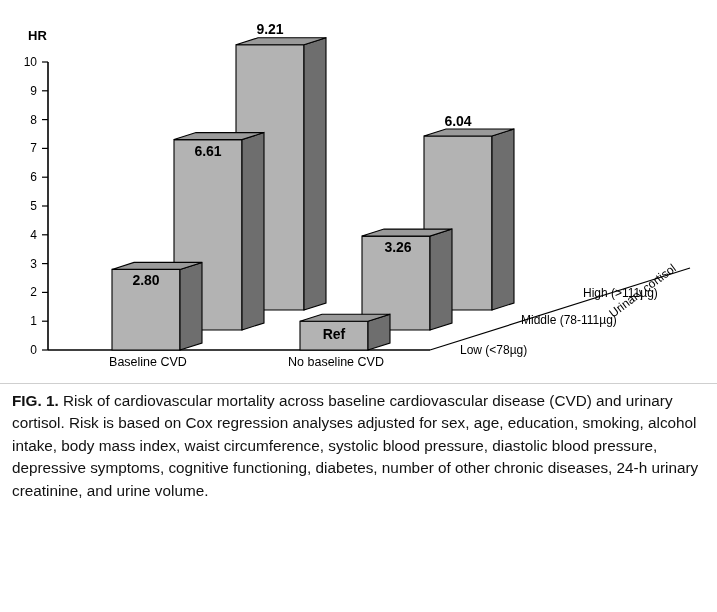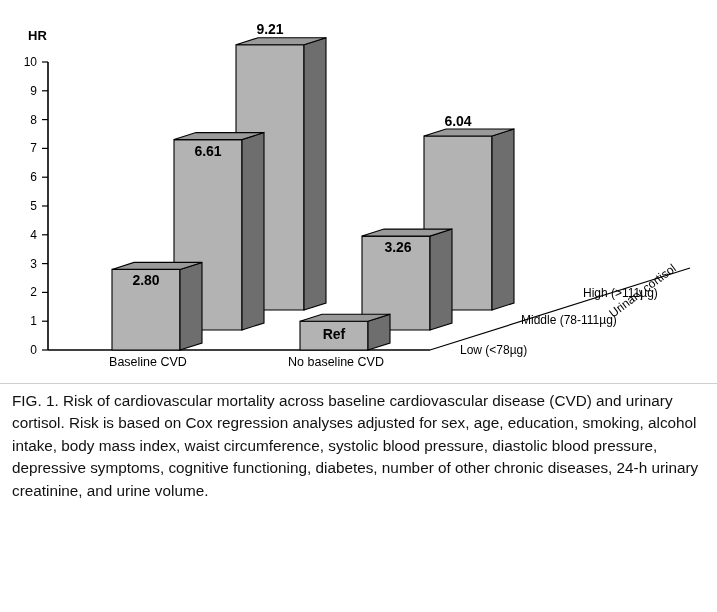--- a/index.html
+++ b/index.html
@@ -12,21 +12,21 @@
 
   .axis-label{font-weight:bold;font-size:13px;}
   .ytick{font-size:12px;}
   .cat-label{font-size:12.5px;}
   .depth-label{font-size:12px;}
   .bar-value{font-weight:bold;font-size:14px;}
 
   
   #caption{position:absolute;left:12px;top:390px;width:690px;
            font-size:15.3px;line-height:1.47;color:#111;}
-  #caption .figno{font-weight:normal;}
+  #caption .figno{font-weight:bold;}
   #divider{position:absolute;left:0;top:383px;width:717px;height:1px;background:#cfcfcf;}
 </style>
 </head>
 <body>
 
 <div id="page">
 
   <div id="chart">
     <svg width="717" height="380" viewBox="0 0 717 380">
 

